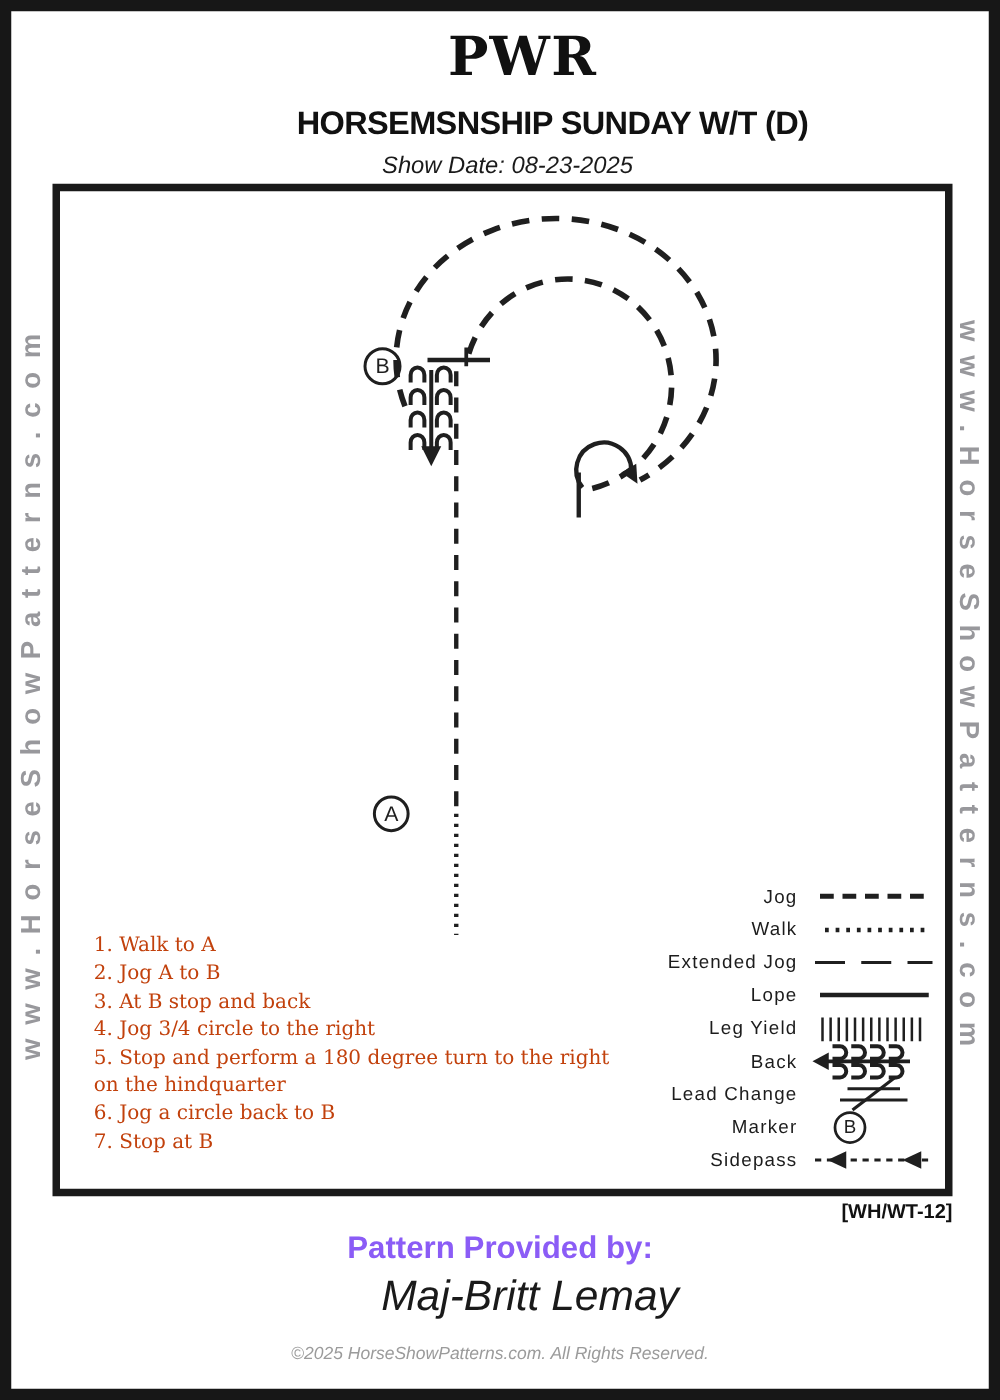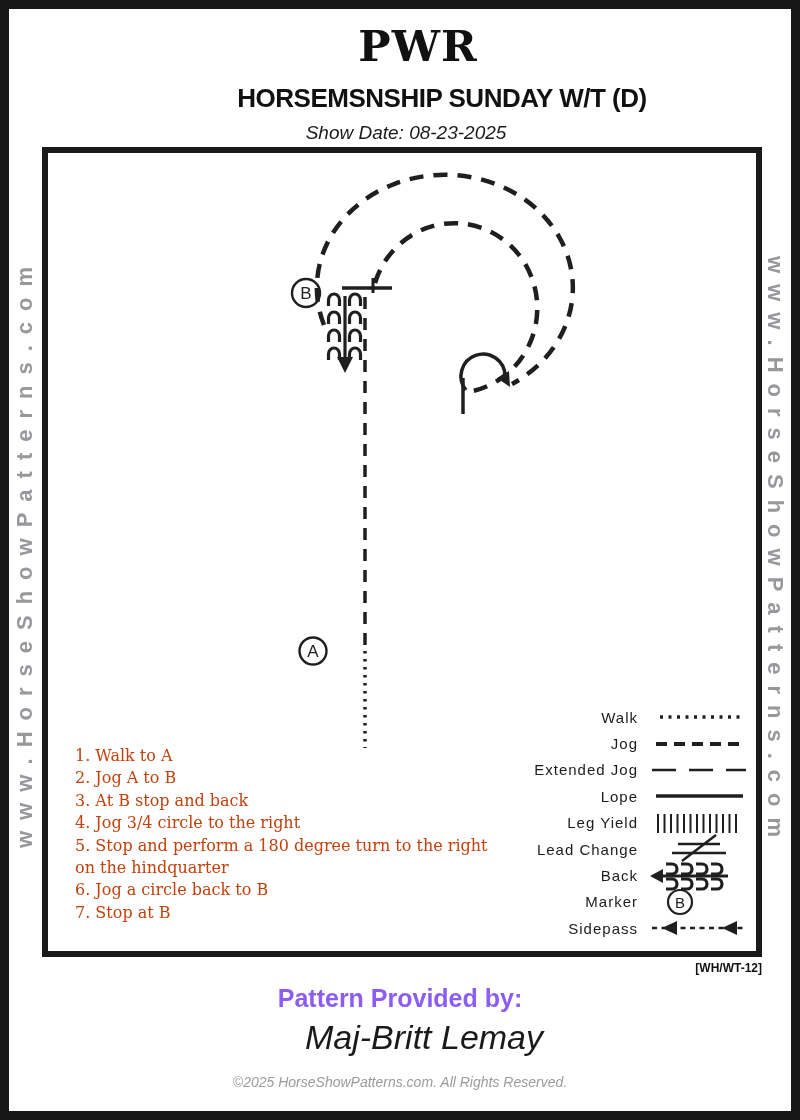--- a/index.html
+++ b/index.html
@@ -69,21 +69,21 @@
   }
   .legend-label{
     width:130px;text-align:right;
     font-size:15px;letter-spacing:1px;color:#1c1c1c;
     margin-right:10px;
   }
   .legend-sym{width:100px;height:26px;position:relative;}
   .legend-sym svg{position:absolute;left:0;top:0;overflow:visible;}
   .pattern-code{
     position:absolute;top:952px;right:29px;
-    font-weight:bold;font-size:12px;color:#111;
+    font-weight:bold;font-size:16px;color:#111;
   }
   .provided-by{
     position:absolute;top:975px;left:0;width:782px;text-align:center;
     font-weight:bold;font-size:25px;color:#8b5cf6;
   }
   .provider-name{
     position:absolute;top:1009px;left:0;width:782px;text-align:center;
     font-style:italic;font-size:34px;color:#1a1a1a;padding-left:24px;
   }
   .copyright{
@@ -169,33 +169,33 @@
       <div class="instr-line">4. Jog 3/4 circle to the right</div>
       <div class="instr-line">5. Stop and perform a 180 degree turn to the right</div>
       <div class="instr-line">on the hindquarter</div>
       <div class="instr-line">6. Jog a circle back to B</div>
       <div class="instr-line">7. Stop at B</div>
     </div>
 
     <div class="legend">
 
       <div class="legend-row">
+        <span class="legend-label">Jog</span>
+        <span class="legend-sym">
+          <svg width="100" height="26">
+              <path class="stroke" d="M 8,13 H 95" stroke-width="4" stroke-dasharray="11 7"></path>
+            </svg>
+        </span>
+      </div>
+
+      <div class="legend-row">
         <span class="legend-label">Walk</span>
         <span class="legend-sym">
           <svg width="100" height="26">
               <path class="stroke" d="M 12,13 H 95" stroke-width="3.5" stroke-dasharray="3 5.5"></path>
-            </svg>
-        </span>
-      </div>
-
-      <div class="legend-row">
-        <span class="legend-label">Jog</span>
-        <span class="legend-sym">
-          <svg width="100" height="26">
-              <path class="stroke" d="M 8,13 H 95" stroke-width="4" stroke-dasharray="11 7"></path>
             </svg>
         </span>
       </div>
 
       <div class="legend-row">
         <span class="legend-label">Extended Jog</span>
         <span class="legend-sym">
           <svg width="100" height="26">
               <path class="stroke" d="M 4,13 H 98" stroke-width="2.5" stroke-dasharray="24 13"></path>
             </svg>
@@ -228,53 +228,53 @@
                 <path d="M68.5,4 V23"></path>
                 <path d="M75,4 V23"></path>
                 <path d="M81.5,4 V23"></path>
                 <path d="M88,4 V23"></path>
             </g>
           </svg>
         </span>
       </div>
 
       <div class="legend-row">
-        <span class="legend-label">Lead Change</span>
-        <span class="legend-sym">
-          <svg width="100" height="26">
-            <g class="stroke" stroke-width="2.5">
-              <path d="M 30,8 H 72"></path>
-              <path d="M 24,17 H 78"></path>
-              <path d="M 68,-1 L 34,25"></path>
-            </g>
-          </svg>
-        </span>
-      </div>
-
-      <div class="legend-row">
         <span class="legend-label">Back</span>
         <span class="legend-sym">
           <svg width="100" height="26">
             <path class="stroke" d="M 12,13 H 80" stroke-width="3"></path>
             <polygon class="fill" points="2,13 15,6 15,20"></polygon>
             <g class="stroke" stroke-width="3.2">
               <path d="M 18,1 L 24,1 A 5,5 0 0 1 24,11 L 18,11"></path>
               <path d="M 33,1 L 39,1 A 5,5 0 0 1 39,11 L 33,11"></path>
               <path d="M 48,1 L 54,1 A 5,5 0 0 1 54,11 L 48,11"></path>
               <path d="M 63,1 L 69,1 A 5,5 0 0 1 69,11 L 63,11"></path>
               <path d="M 18,16 L 24,16 A 5,5 0 0 1 24,26 L 18,26"></path>
               <path d="M 33,16 L 39,16 A 5,5 0 0 1 39,26 L 33,26"></path>
               <path d="M 48,16 L 54,16 A 5,5 0 0 1 54,26 L 48,26"></path>
               <path d="M 63,16 L 69,16 A 5,5 0 0 1 69,26 L 63,26"></path>
             </g>
           </svg>
         </span>
       </div>
 
       <div class="legend-row">
+        <span class="legend-label">Lead Change</span>
+        <span class="legend-sym">
+          <svg width="100" height="26">
+            <g class="stroke" stroke-width="2.5">
+              <path d="M 30,8 H 72"></path>
+              <path d="M 24,17 H 78"></path>
+              <path d="M 68,-1 L 34,25"></path>
+            </g>
+          </svg>
+        </span>
+      </div>
+
+      <div class="legend-row">
         <span class="legend-label">Marker</span>
         <span class="legend-sym">
           <svg width="100" height="26">
             <circle class="stroke" cx="32" cy="13" r="12" stroke-width="2.2" fill="#fff"></circle>
             <text class="marker-letter-sm" x="32" y="13" text-anchor="middle" dominant-baseline="central">B</text>
           </svg>
         </span>
       </div>
 
       <div class="legend-row">

